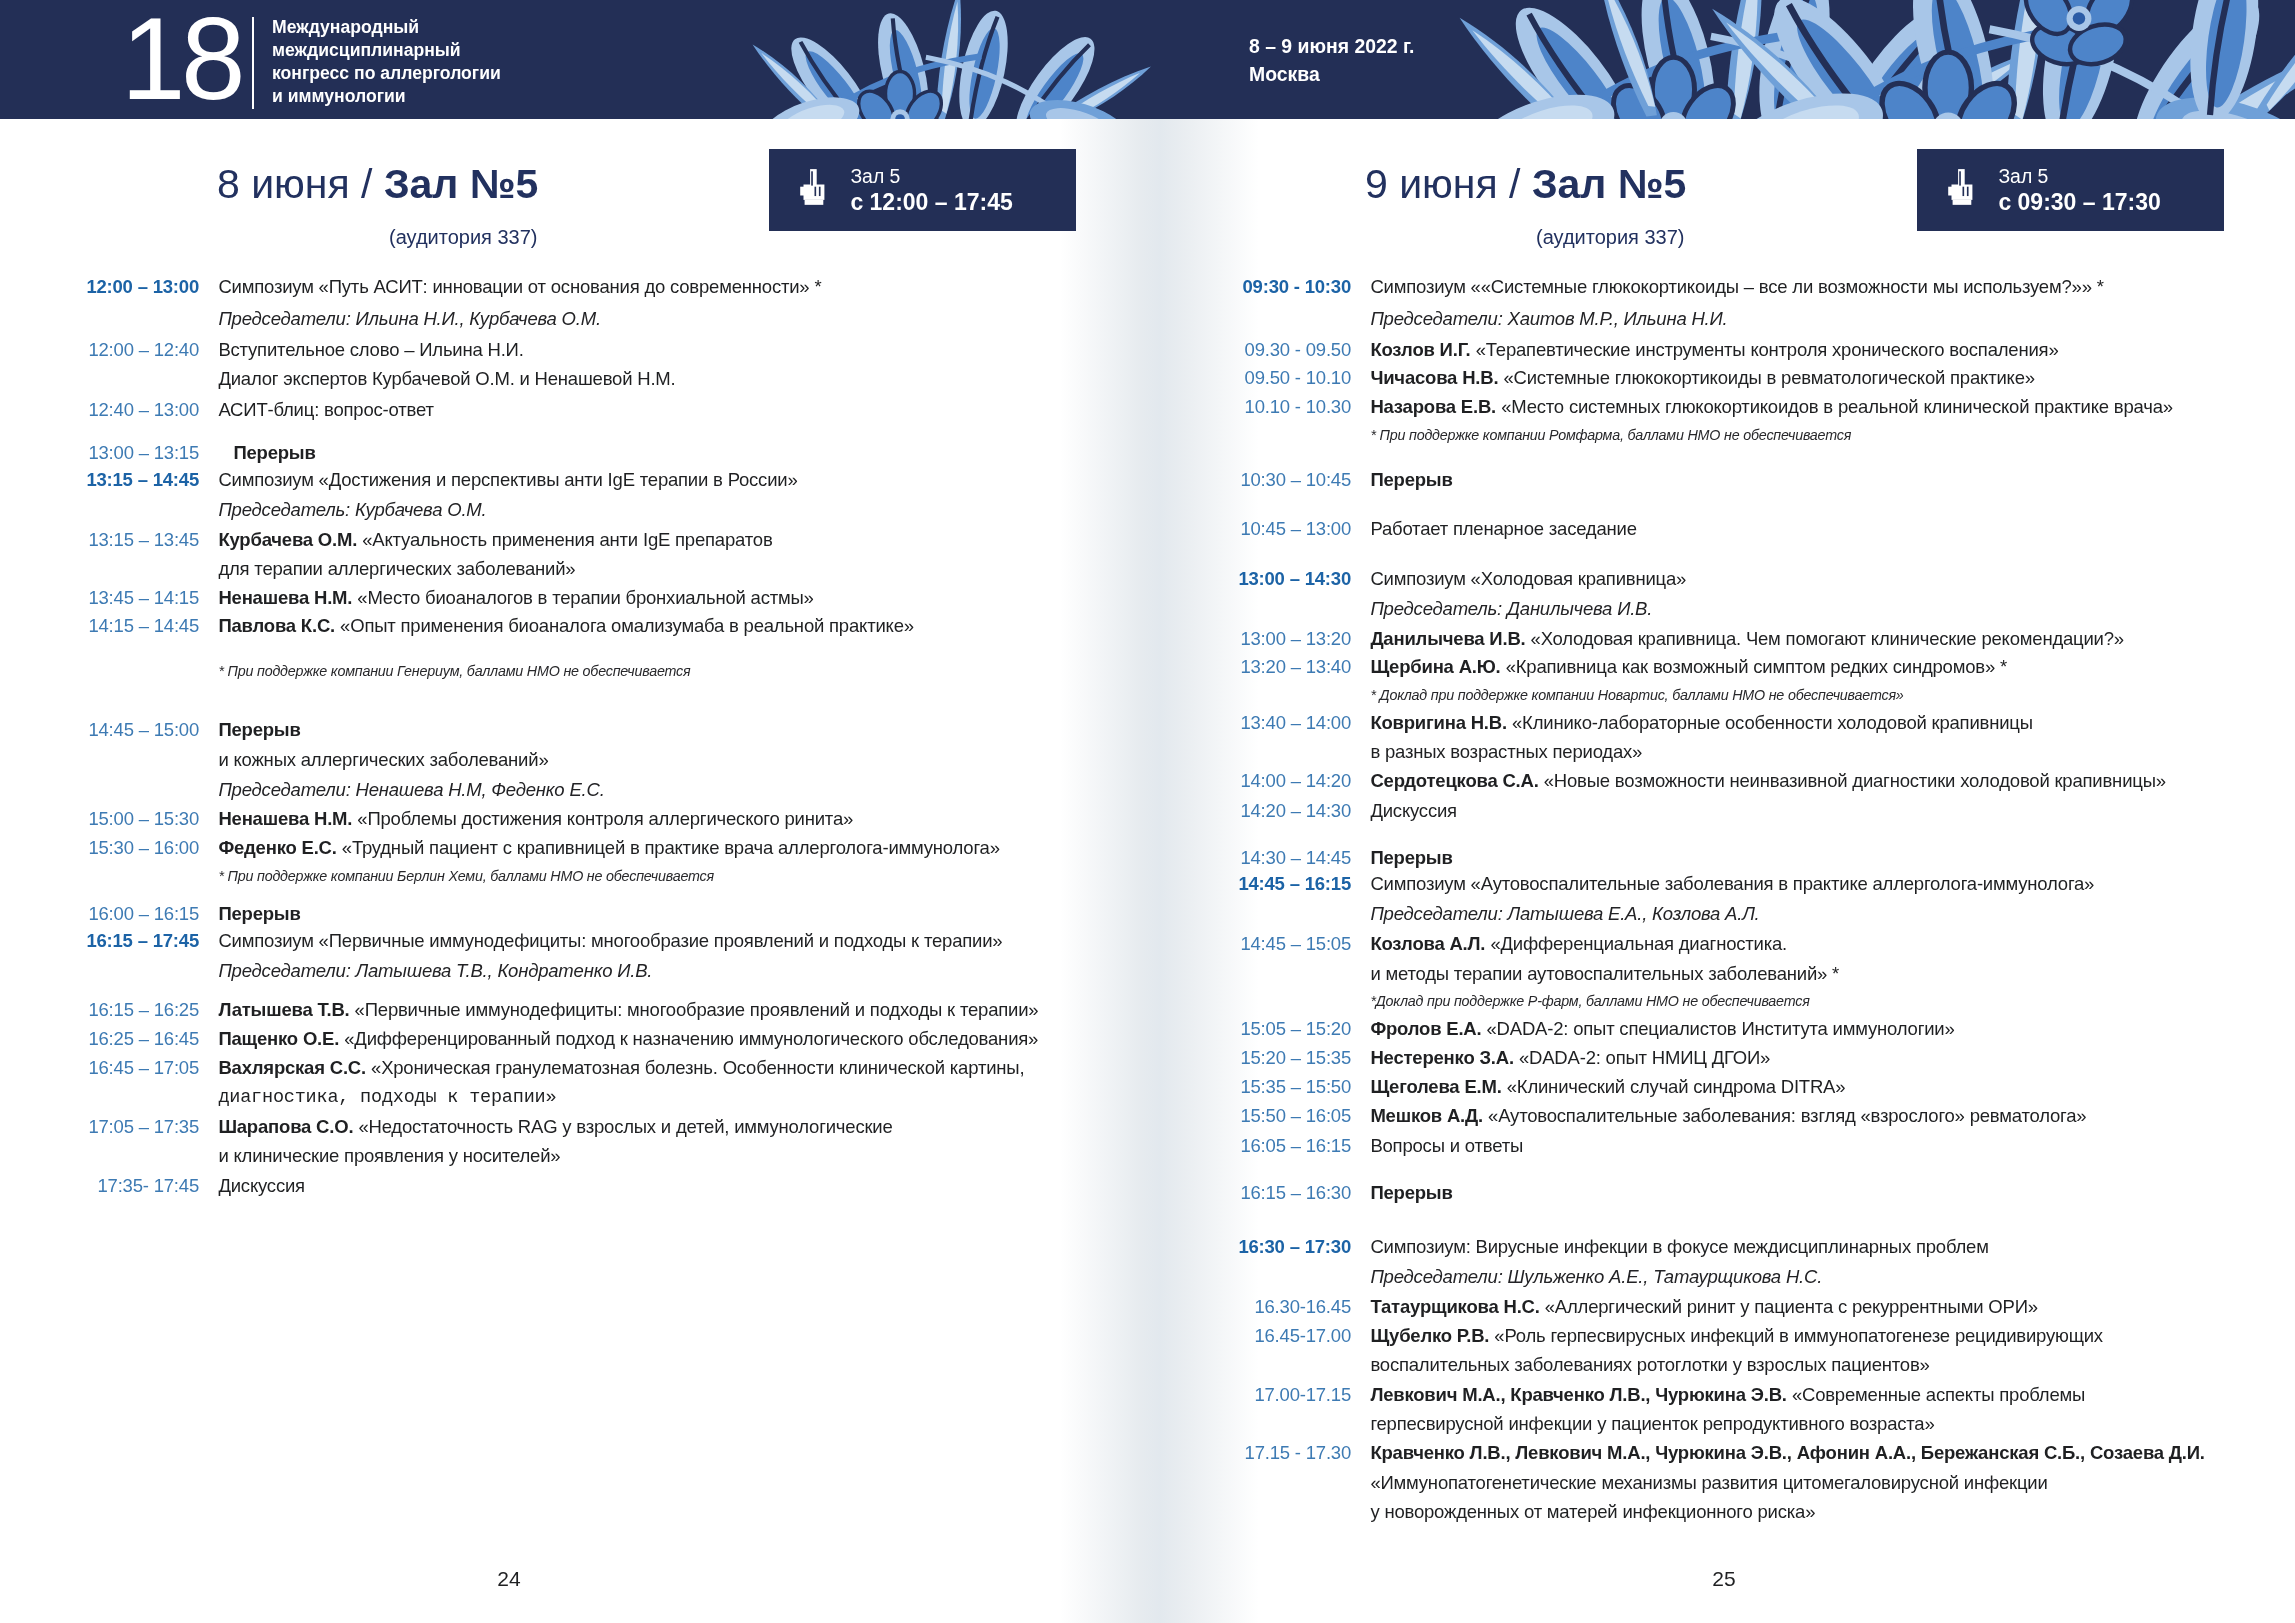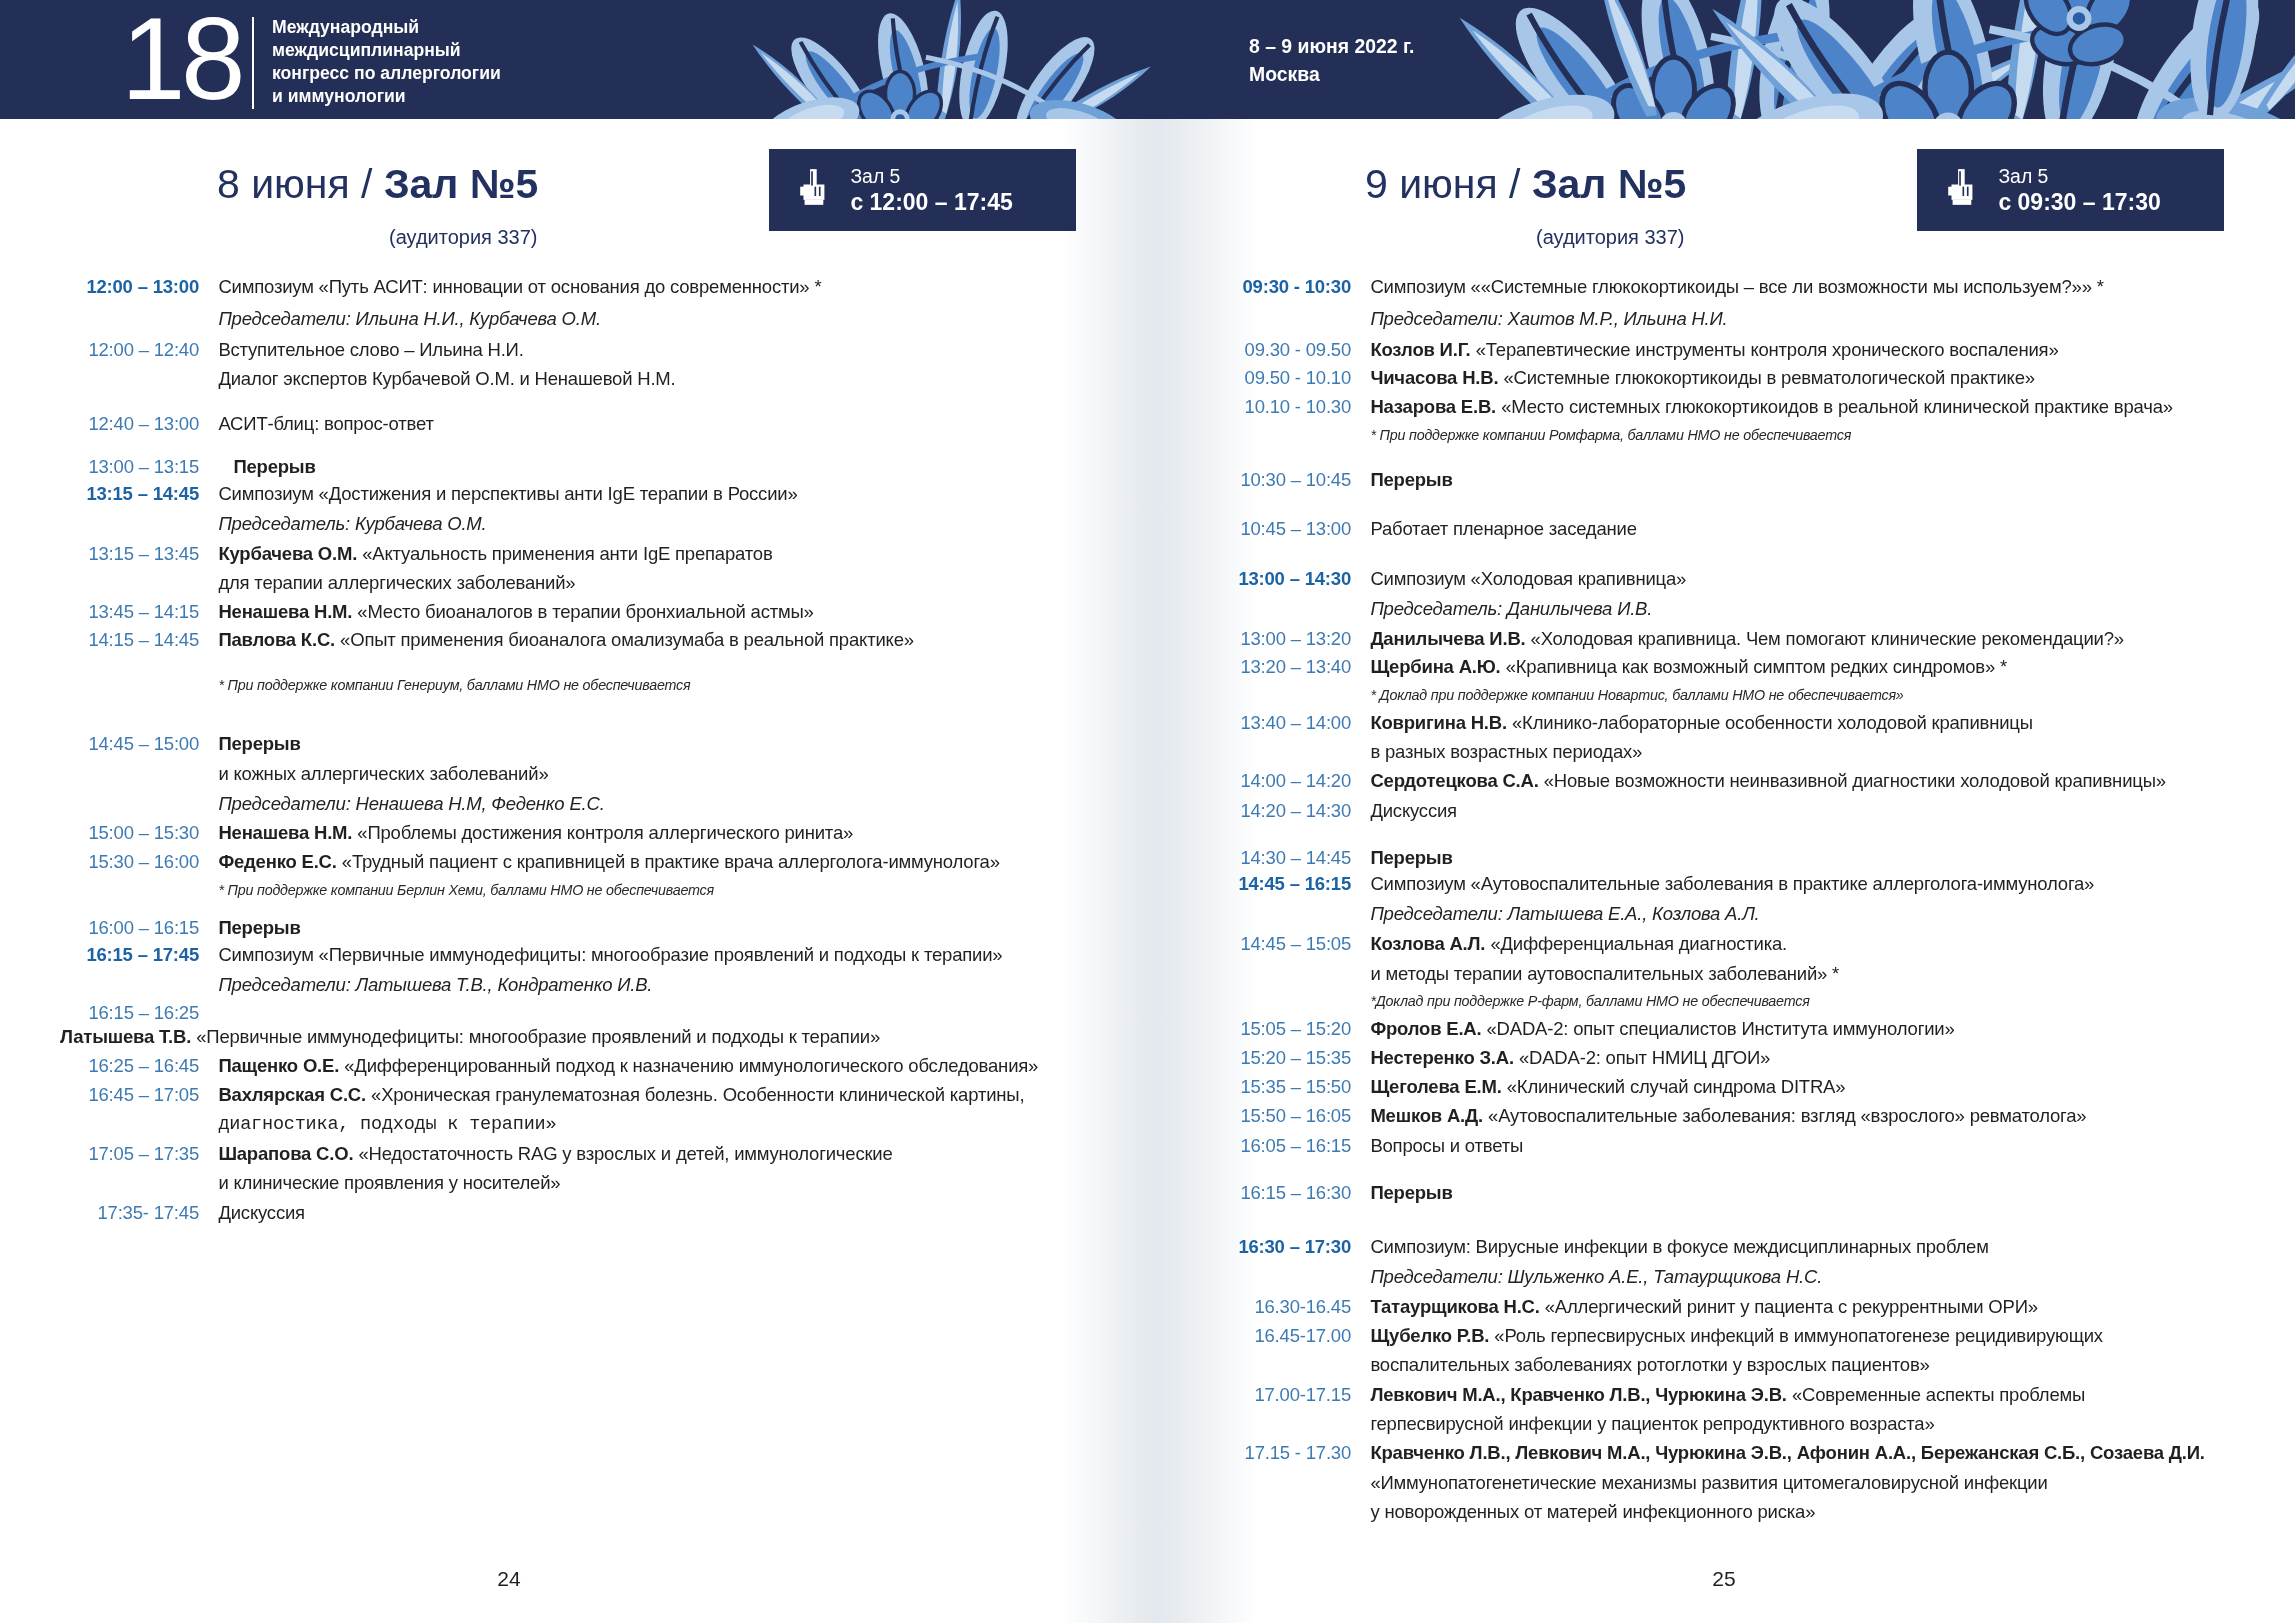--- a/index.html
+++ b/index.html
@@ -171,21 +171,21 @@
       </div>
     </div>
 
     <div class="row" style="margin-top: 5.6px;">
       <div class="time"></div>
       <div class="content">
         <span class="name"></span><span class="txt">Диалог экспертов Курбачевой О.М. и Ненашевой Н.М.</span>
       </div>
     </div>
 
-    <div class="row" style="margin-top: 21px;">
+    <div class="row" style="margin-top: 7px;">
       <div class="time">12:40 – 13:00</div>
       <div class="content">
         <span class="name"></span><span class="txt">АСИТ-блиц: вопрос-ответ</span>
       </div>
     </div>
 
     <div class="row" style="margin-top: 18.5px; gap: 15px;">
       <div class="time">13:00 – 13:15</div>
       <div class="content">
         <span class="name">Перерыв</span><span class="txt"></span>
@@ -298,21 +298,21 @@
       </div>
     </div>
 
     <div class="row" style="margin-top: 6px;">
       <div class="time"></div>
       <div class="content chair">
         <span class="name"></span><span class="txt">Председатели: Латышева Т.В., Кондратенко И.В.</span>
       </div>
     </div>
 
-    <div class="row" style="margin-top: 4px; flex-direction: column;">
+    <div class="row" style="margin-top: 15px;">
       <div class="time">16:15 – 16:25</div>
       <div class="content">
         <span class="name">Латышева Т.В.</span><span class="txt">«Первичные иммунодефициты: многообразие проявлений и подходы к терапии»</span>
       </div>
     </div>
 
     <div class="row" style="margin-top: 5.1px;">
       <div class="time">16:25 – 16:45</div>
       <div class="content">
         <span class="name">Пащенко О.Е.</span><span class="txt">«Дифференцированный подход к назначению иммунологического обследования»</span>

